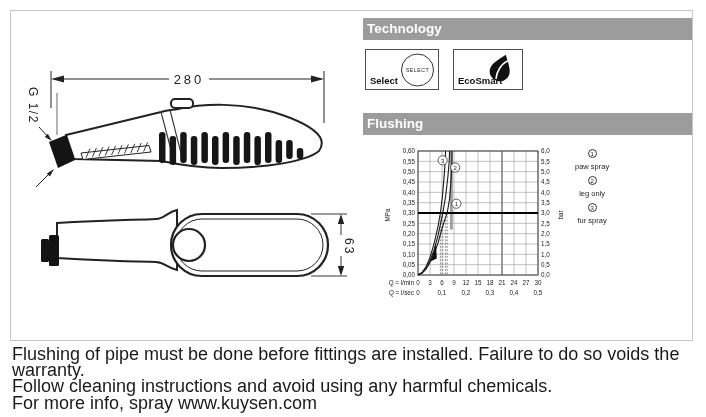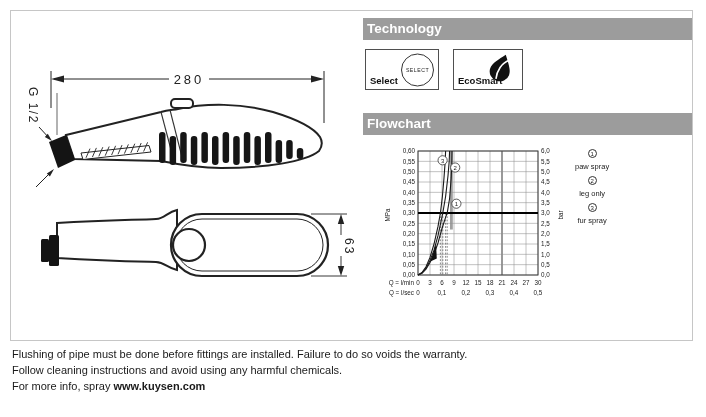--- a/index.html
+++ b/index.html
@@ -25,22 +25,22 @@
                    font-size:5.2px; letter-spacing:0.5px; color:#222; }
   .eco-icon { position:absolute; right:8px; top:50%; transform:translateY(-50%); }
   .chart-wrap { position:absolute; left:18px; top:127px; }
   .legend { position:absolute; left:212px; top:131px; font-size:7.5px; color:#222; }
   .lrow { display:flex; align-items:center; gap:4px; margin-bottom:5px;flex-direction:column; }
   .lnum { width:9px; height:9px; border:0.8px solid #333; border-radius:50%; flex:0 0 auto;
           display:inline-flex; align-items:center; justify-content:center; font-size:6px; color:#222; }
   .footnote { position:absolute; left:14px; top:283px; width:318px;
               font-size:7.2px; line-height:9.6px; color:#222; }
   .footer { position:absolute; left:12px; top:346px; width:690px;
-            font-size:11px; line-height:16.2px; color:#1a1a1a; }
-  .footer b { font-weight:bold; }
+            font-size:18px; line-height:16.2px; color:#1a1a1a; }
+  .footer b { font-weight:normal; }
   #chart-svg { display:block; }
 </style>
 </head>
 <body>
 
 <div class="page">
 
   <div class="content-box">
 
     <svg id="drawing-svg" width="350" height="328" viewBox="0 0 350 328">
@@ -137,21 +137,21 @@
             <svg width="26" height="30" viewBox="0 0 26 30">
               <g transform="rotate(20 13 15)">
                 <path d="M13,1 C18,8 23,13 23,19 A10,9.5 0 0 1 3,19 C3,13 8,8 13,1 Z" fill="#111"></path>
                 <path d="M12,27 C10,19 12,10 18,5" stroke="#fff" stroke-width="1.6" fill="none"></path>
               </g>
             </svg>
           </span>
         </div>
       </div>
 
-      <div class="section-header" id="hdr-flow">Flowchart</div>
+      <div class="section-header" id="hdr-flow">Flushing</div>
 
       <div class="chart-wrap">
         <svg id="chart-svg" width="200" height="152" viewBox="0 0 200 152">
           <g id="g-band">
               <rect x="69" y="6" width="2.799999999999997" height="78.53333333333333" fill="#9f9f9f"></rect>
             </g>
           <g id="g-grid">
               <line x1="37" y1="6" x2="37" y2="130" stroke="#8f8f8f" stroke-width="0.55"></line>
               <line x1="49" y1="6" x2="49" y2="130" stroke="#8f8f8f" stroke-width="0.55"></line>
               <line x1="61" y1="6" x2="61" y2="130" stroke="#8f8f8f" stroke-width="0.55"></line>

